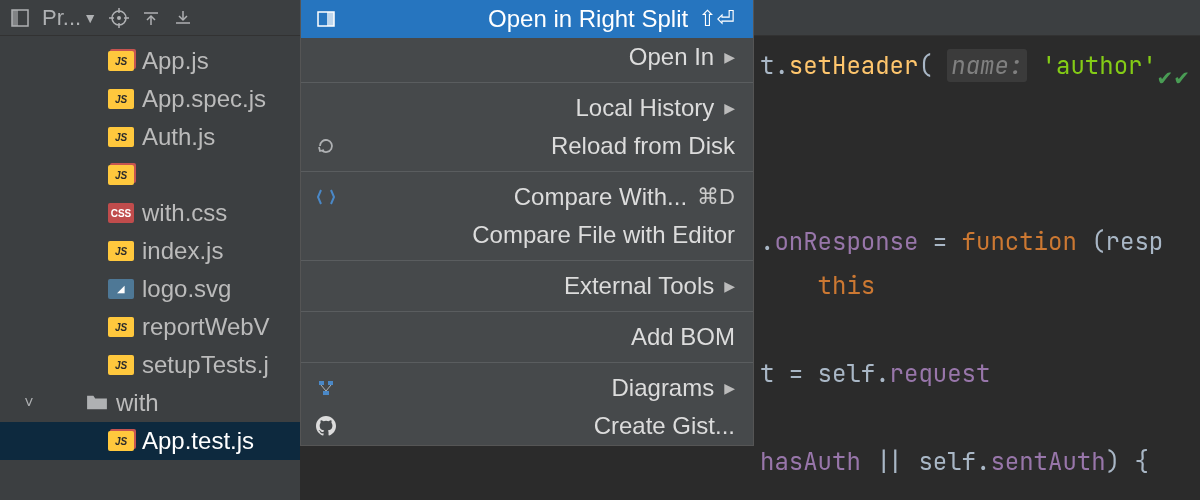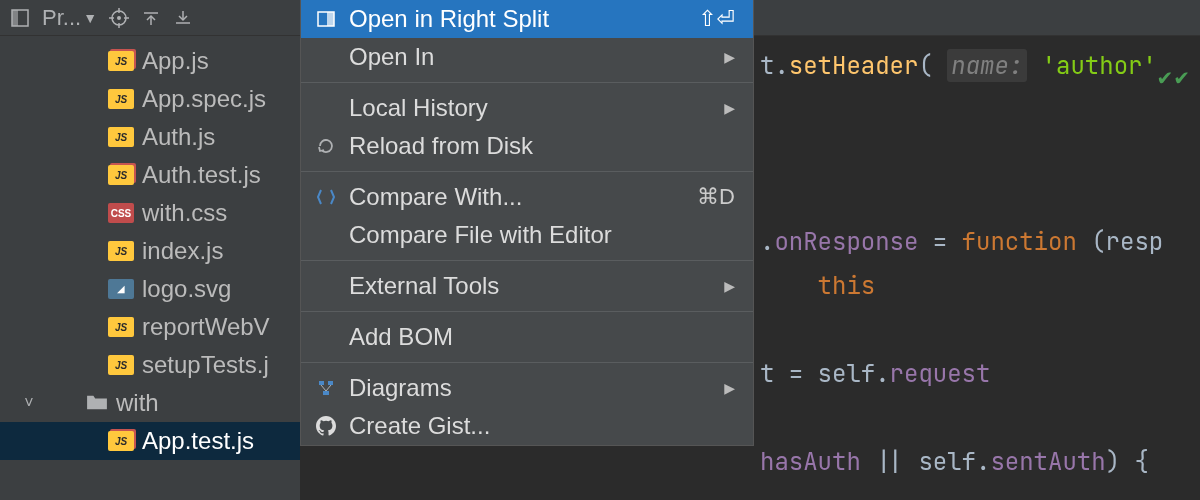--- a/index.html
+++ b/index.html
@@ -133,20 +133,21 @@
     .context-menu {
       position: absolute;
       top: 0;
       left: 300px;
       width: 454px;
       background: #46494b;
       border: 1px solid #555;
       border-top: none;
       z-index: 10;
       padding-bottom: 0;
+      text-align: right;
     }
     .menu-item {
       display: flex;
       align-items: center;
       height: 38px;
       padding: 0 18px 0 12px;
       color: #dcdcdc;
       font-size: 24px;
       cursor: pointer;
       gap: 10px;
@@ -229,21 +230,20 @@
         <div class="tree-item">
           <span class="file-icon ic-js">JS</span>
           <span>App.spec.js</span>
         </div>
         <div class="tree-item">
           <span class="file-icon ic-js">JS</span>
           <span>Auth.js</span>
         </div>
         <div class="tree-item">
           <span class="file-icon ic-js" style="position: relative; box-shadow: rgb(199, 84, 80) 2px -2px 0px -1px, rgb(199, 84, 80) 2px -2px 0px 0px;">JS</span>
-          <span>Auth.test.js</span>
         </div>
         <div class="tree-item">
           <span class="file-icon ic-css">CSS</span>
           <span>with.css</span>
         </div>
         <div class="tree-item">
           <span class="file-icon ic-js">JS</span>
           <span>index.js</span>
         </div>
         <div class="tree-item">

